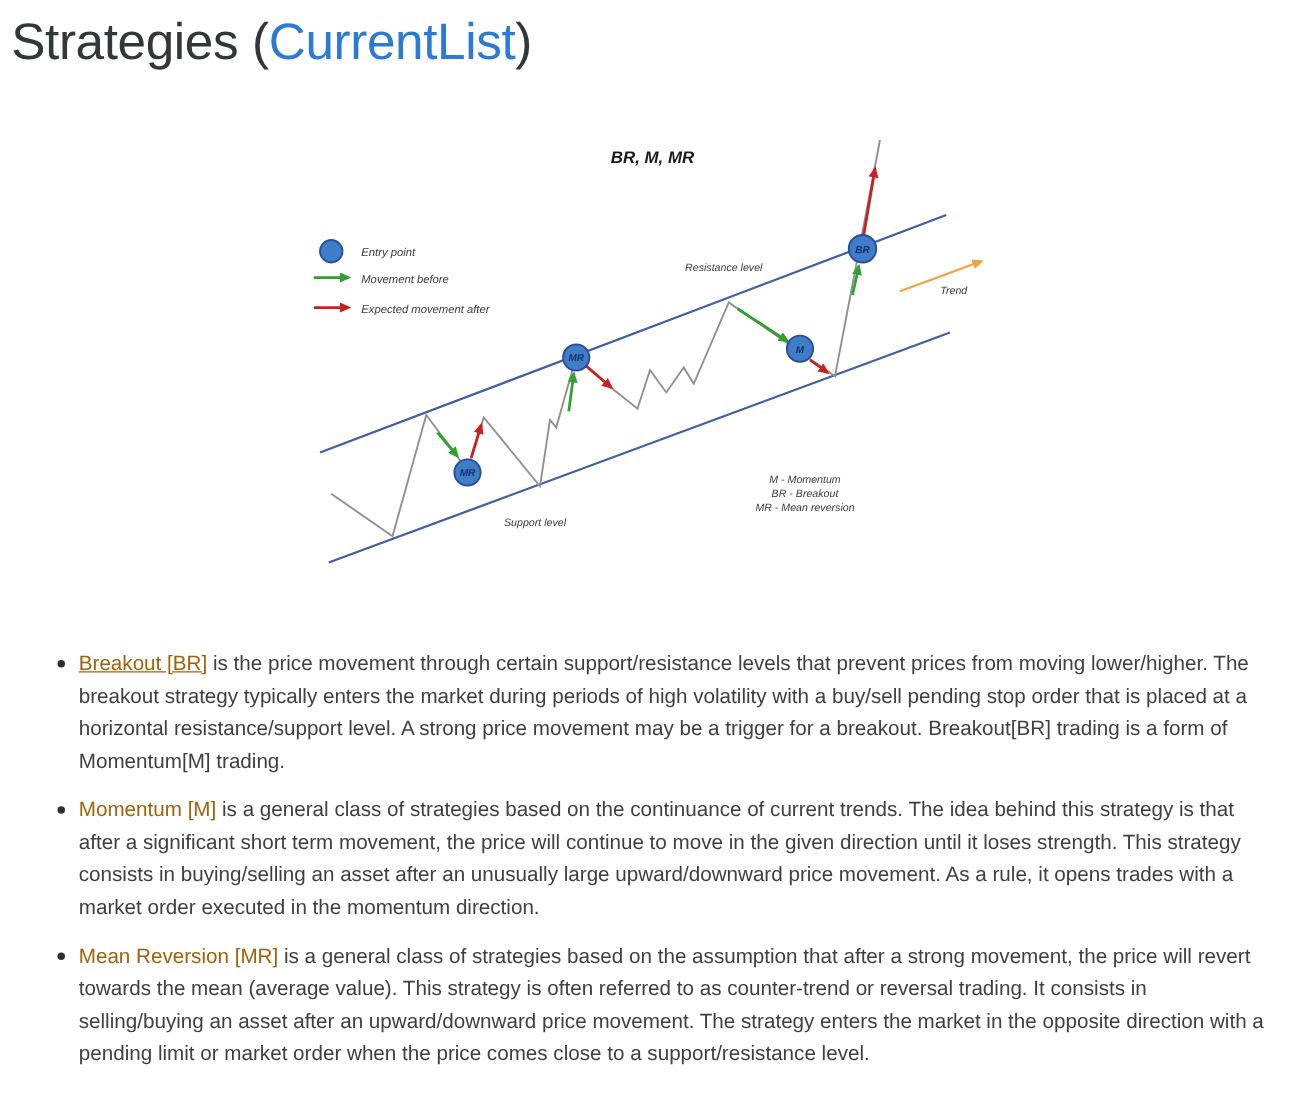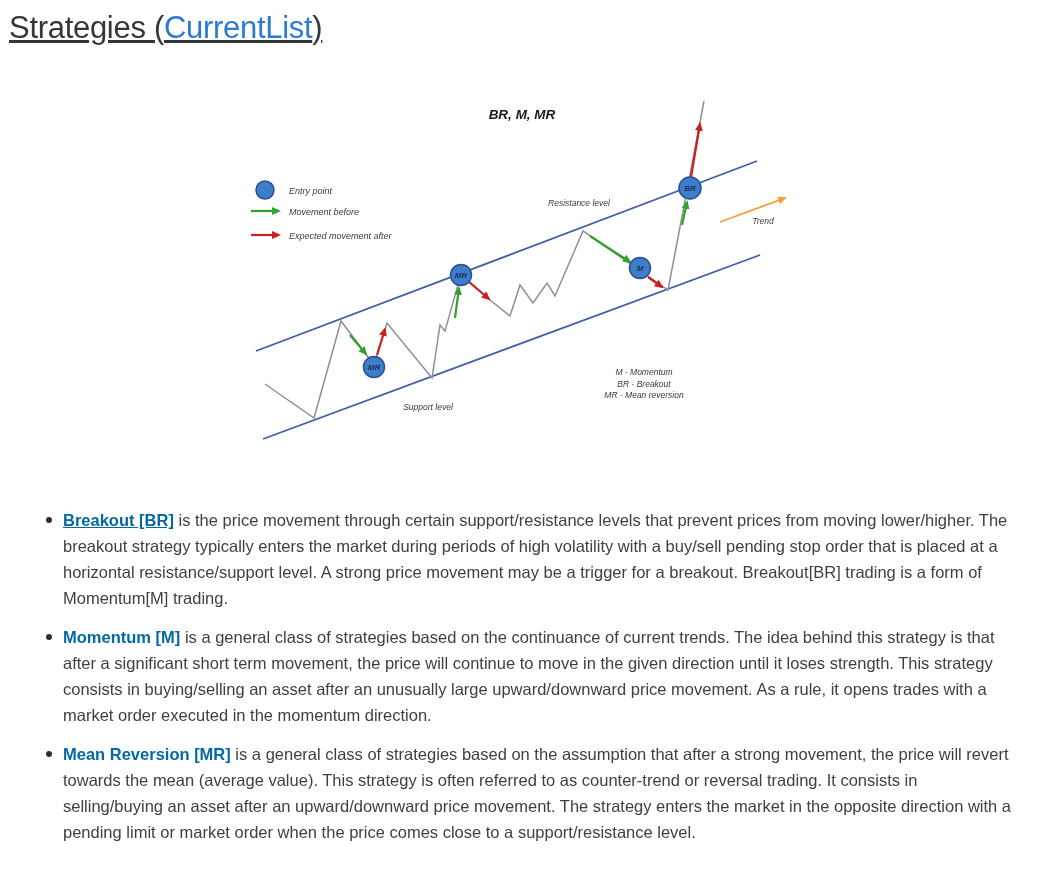--- a/index.html
+++ b/index.html
@@ -2,22 +2,22 @@
 <html><head>
 <meta charset="utf-8">
 <style>
   html,body { margin:0; padding:0; background:#ffffff; }
   body {
     width:1043px; height:895px; overflow:hidden;
     font-family:"Liberation Sans","DejaVu Sans",sans-serif;
     color:#3d3d3d;
   }
   .page-title {
-    font-size:31px; font-weight:400; color:#33373b;
-    padding:10px 0 0 9px; letter-spacing:-0.3px;text-decoration:underline;
+    font-size:41px; font-weight:400; color:#33373b;
+    padding:10px 0 0 9px; letter-spacing:-0.3px;
   }
   .page-title .link { color:#2b7bd4; cursor:pointer; }
   .diagram-wrap { margin-top:42px;font-style:italic; }
   svg { display:block; }
   svg text { font-family:"Liberation Sans","DejaVu Sans",sans-serif; fill:#3a3a3a; }
   .fig-title { font-size:13.5px; font-weight:bold; fill:#1a1a1a; }
   .small-label { font-size:8.5px; }
   .legend-label { font-size:9px; }
   .node-label { font-size:8px; font-weight:bold; fill:#16306b; }
   .channel { stroke:#3f5fa7; stroke-width:1.8; fill:none; }
@@ -28,21 +28,21 @@
   .node { fill:#3f7ec6; stroke:#2a4da0; stroke-width:1.5; }
   ul.strategies { margin:34px 0 0 0; padding:0 0 0 63px; list-style:none; }
   ul.strategies li {
     position:relative; max-width:956px;
     font-size:16.5px; line-height:26px; margin-bottom:13px; color:#3f3f3f;
   }
   ul.strategies li::before {
     content:""; position:absolute; left:-17px; top:10px;
     width:6px; height:6px; border-radius:50%; background:#2e2e2e;
   }
-  .lead { font-weight:bold; color:#0369a1; }
+  .lead { font-weight:normal; color:#a16207; }
   .u { text-decoration:underline; }
 </style>
 </head>
 <body>
 
 <div class="page-title"><span>Strategies (</span><span class="link">CurrentList</span><span>)</span></div>
 
 <div class="diagram-wrap">
 <svg width="1043" height="385" viewBox="0 0 1043 385">
   <defs>

